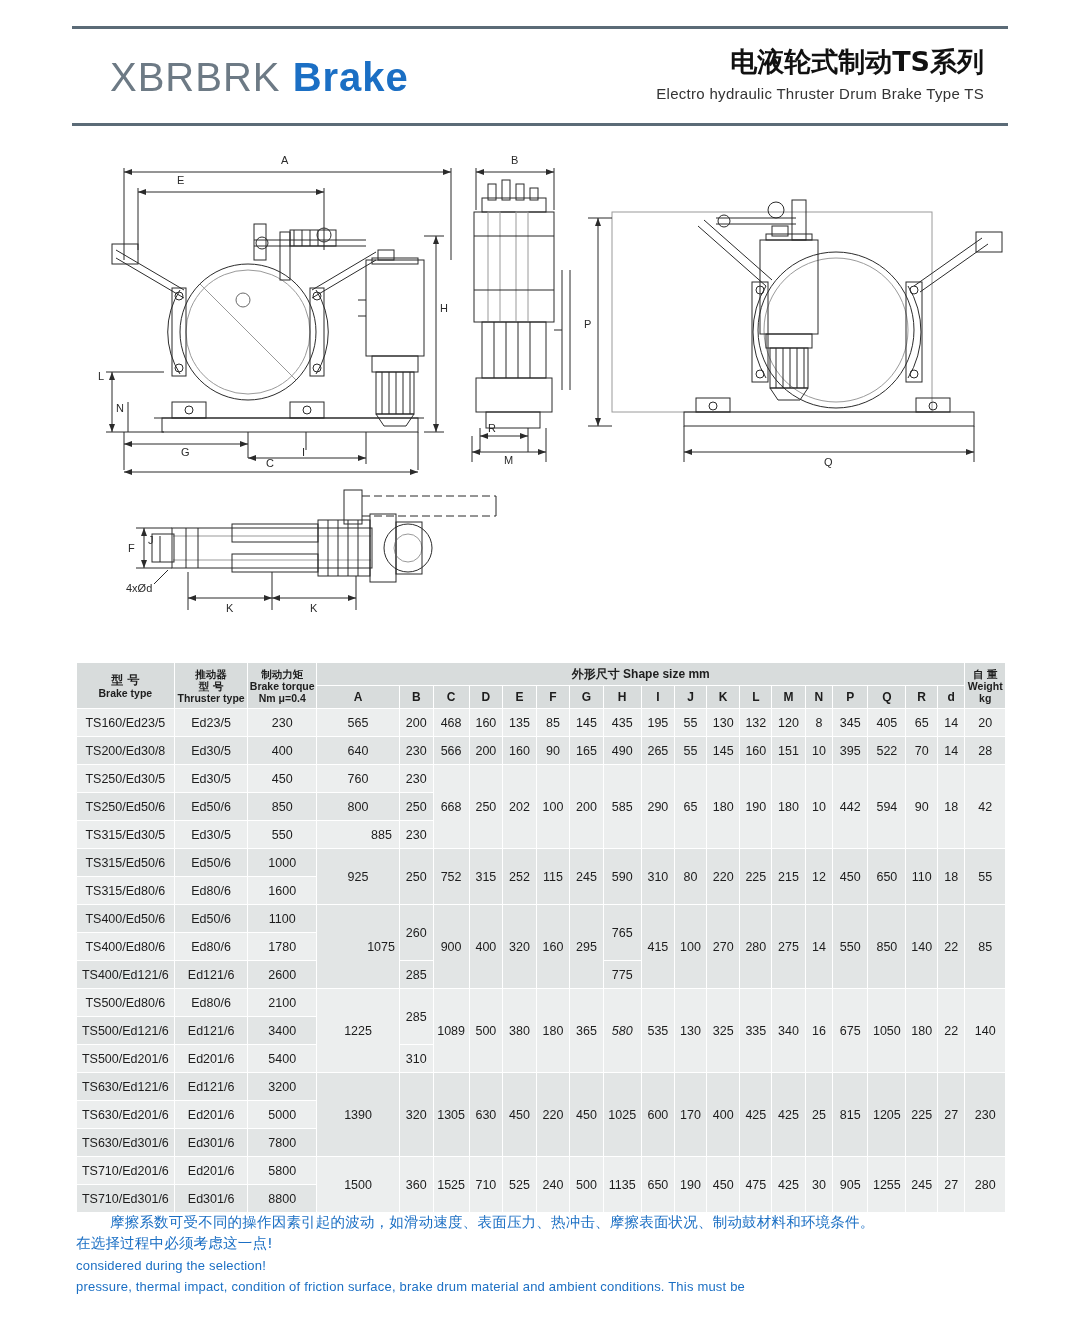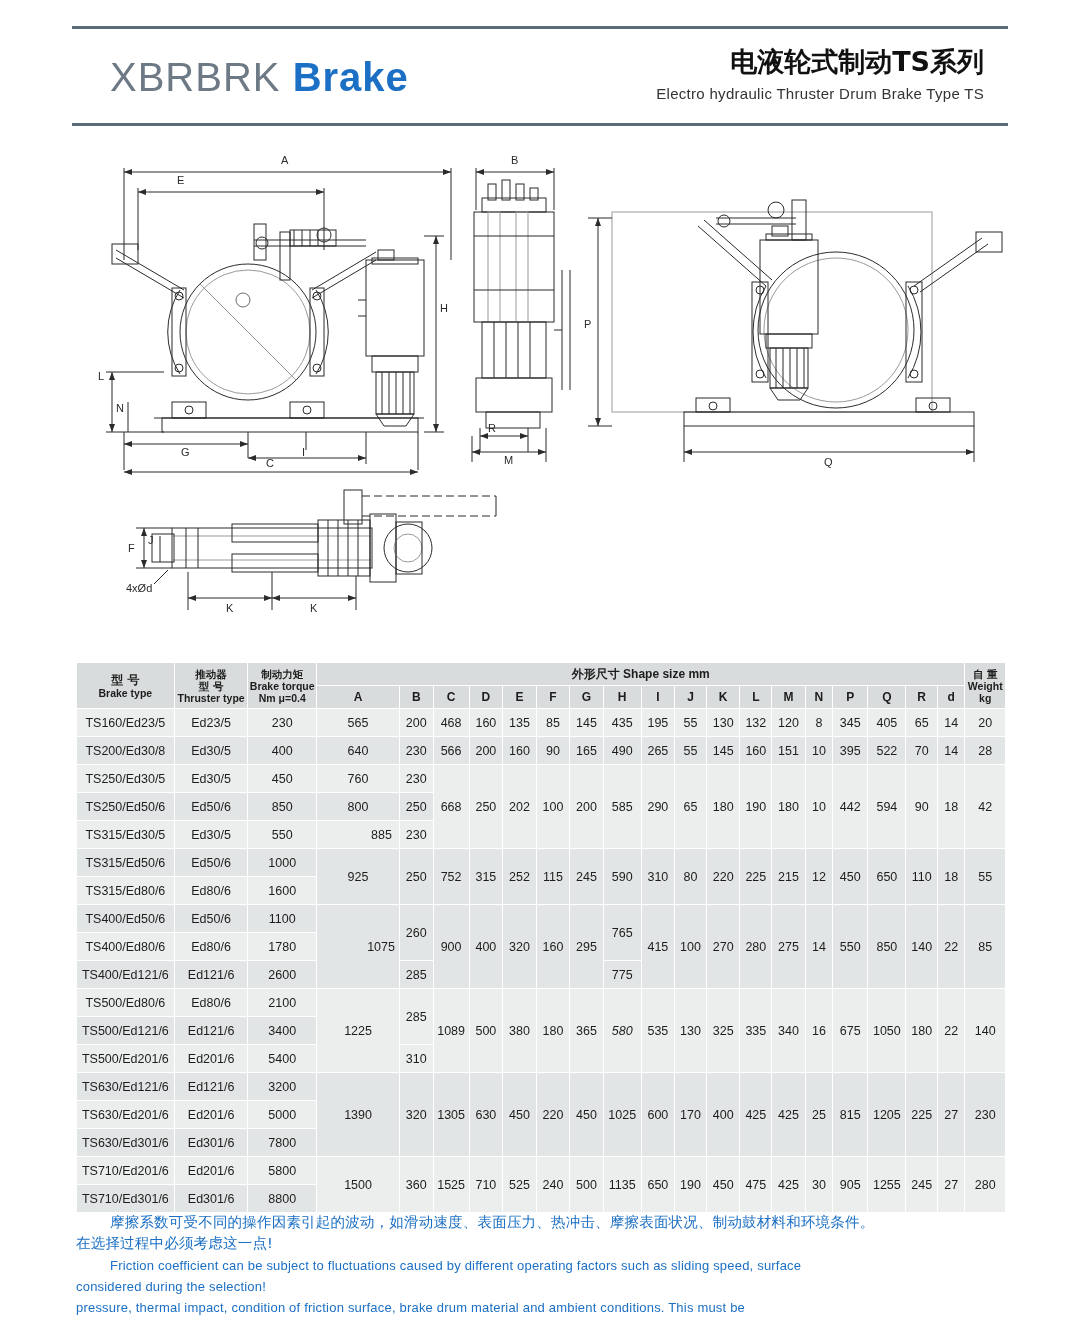--- a/index.html
+++ b/index.html
@@ -653,18 +653,17 @@
             <td style="width: 76px;">Ed301/6</td>
             <td style="width: 72px;">8800</td>
           </tr>
         </tbody>
     </table>
   </div>
 
   <div class="note">
     <div class="cn-line indent">摩擦系数可受不同的操作因素引起的波动，如滑动速度、表面压力、热冲击、摩擦表面状况、制动鼓材料和环境条件。</div>
     <div class="cn-line">在选择过程中必须考虑这一点!</div>
-    <div class="en indent">Friction coefficient can be subject to fluctuations caused by different operating factors such as sliding speed, surface</div>
     <div class="en">considered during the  selection!</div>
     <div class="en">pressure, thermal impact, condition of friction surface, brake drum material and ambient conditions. This must be</div>
   </div>
 
 </div>
 
 </body></html>

